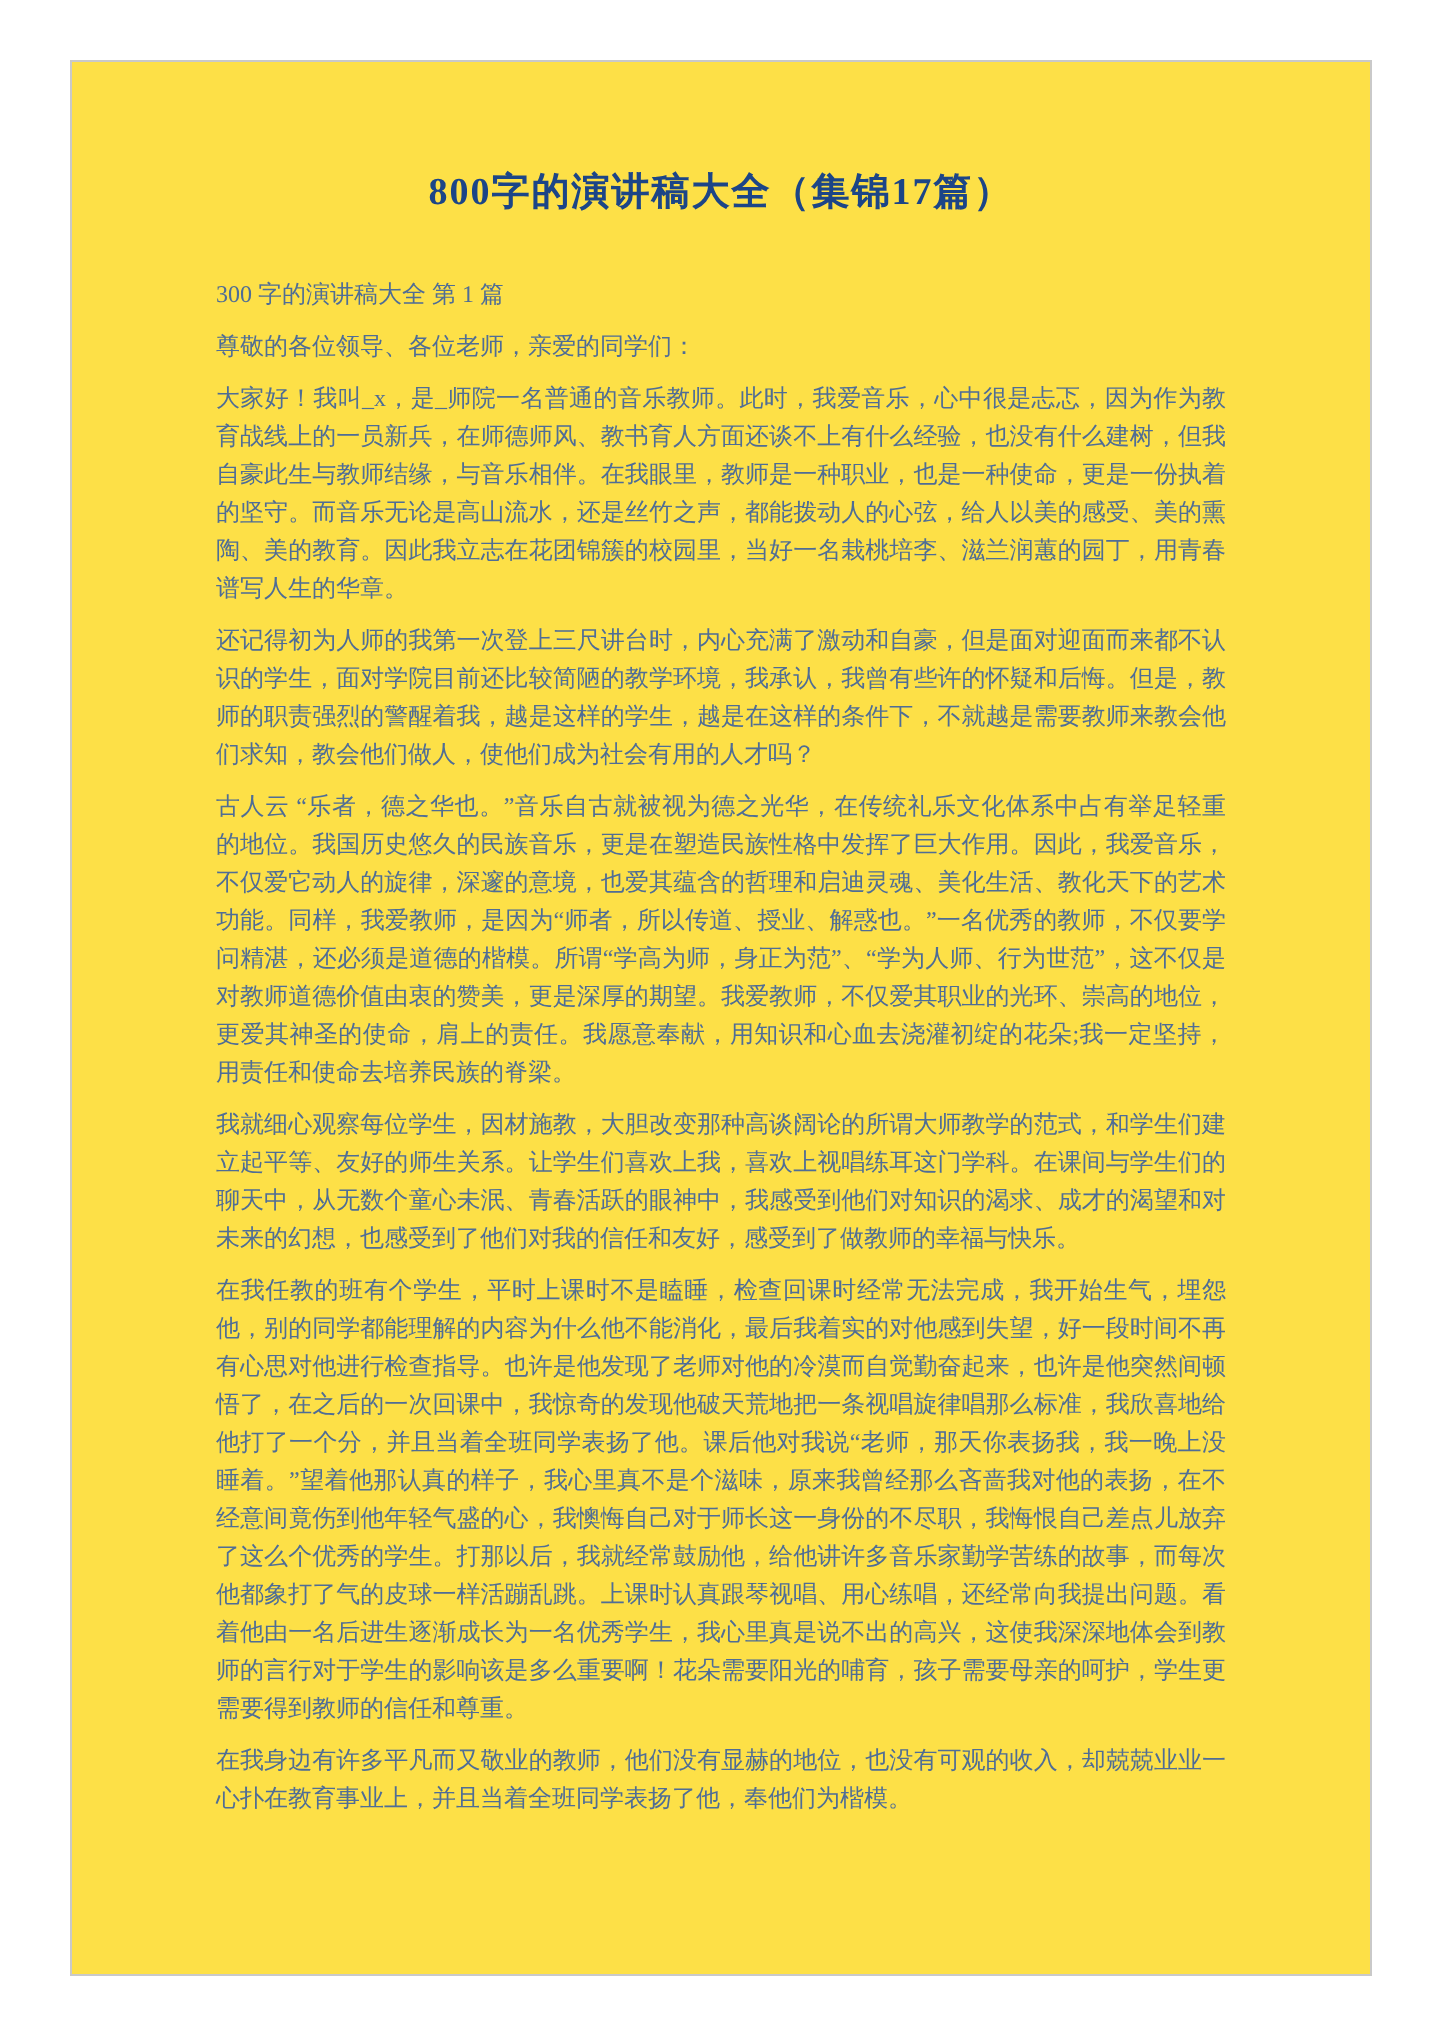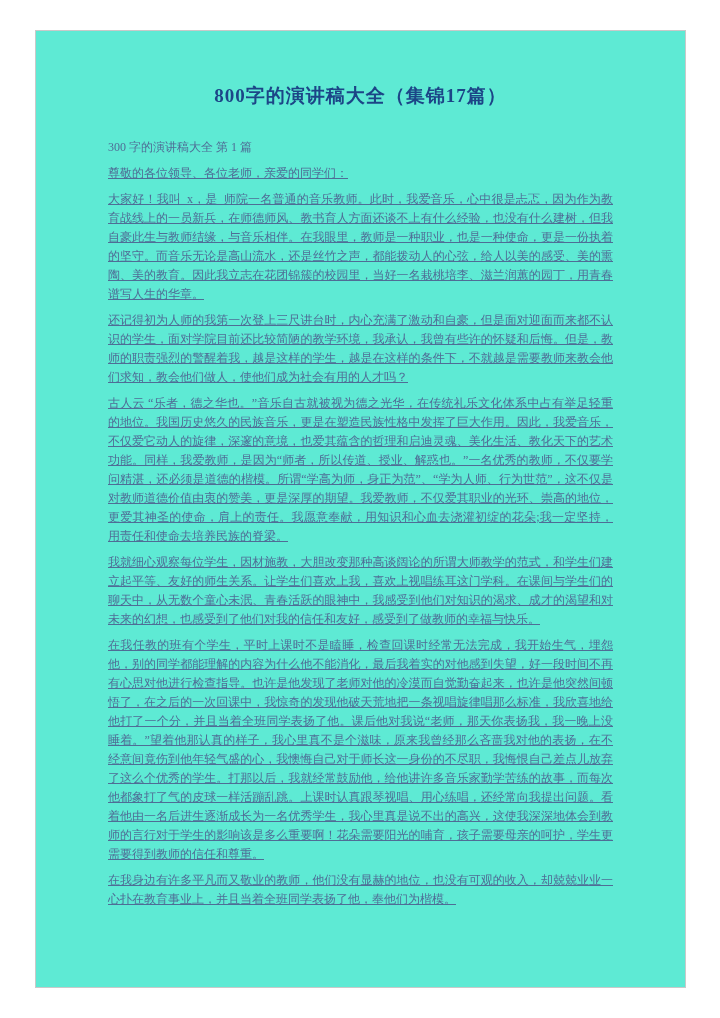--- a/index.html
+++ b/index.html
@@ -9,21 +9,21 @@
     background: #ffffff;
     font-family: "Liberation Serif", "DejaVu Serif", serif;
   }
   .page-border {
     position: absolute;
     left: 35px;
     top: 30px;
     right: 34px;
     bottom: 30px;
     border: 1px solid #c9c9c9;
-    background: #5eead4;
+    background: #fde047;
     overflow: hidden;
   }
   .content {
     padding: 52px 72px 0 72px;
   }
   .doc-title {
     text-align: center;
     color: #1c4587;
     font-size: 19px;
     font-weight: bold;
@@ -35,21 +35,20 @@
     font-size: 12px;
     margin-bottom: 8px;
   }
   .doc-paragraph {
     color: #4f6d96;
     font-size: 12px;
     line-height: 19px;
     text-align: justify;
     margin-bottom: 7px;
     word-break: break-all;
-    text-decoration: underline;
   }
 </style>
 </head>
 <body>
 
 <div class="page-border">
   <div class="content">
     <h1 class="doc-title">800字的演讲稿大全（集锦17篇）</h1>
     <div class="doc-subtitle">300 字的演讲稿大全 第 1 篇</div>
     <p class="doc-paragraph">尊敬的各位领导、各位老师，亲爱的同学们：</p>

